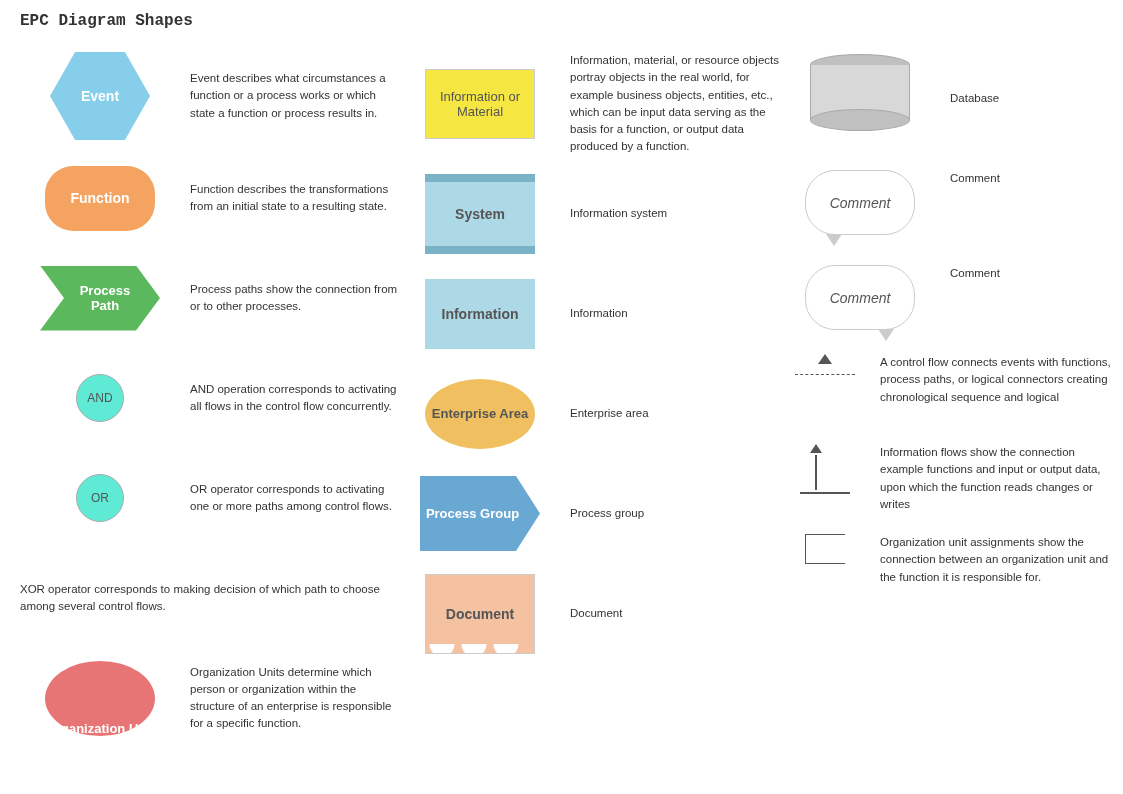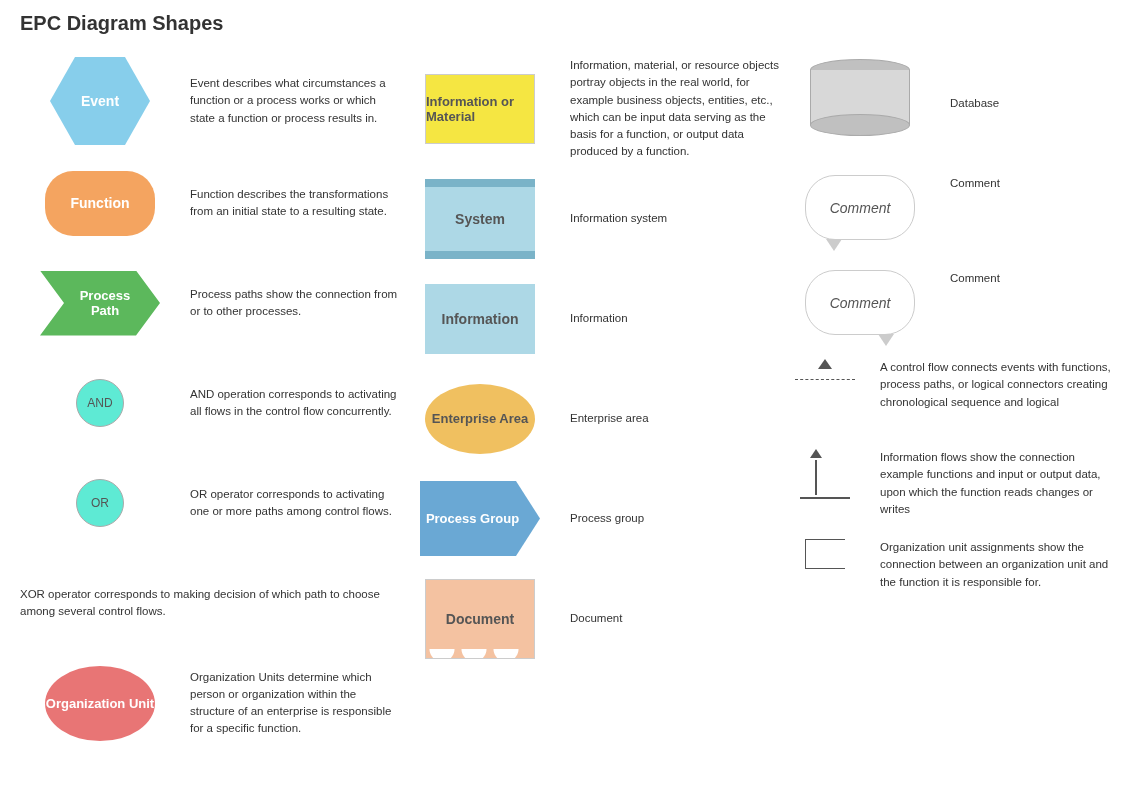--- a/index.html
+++ b/index.html
@@ -6,23 +6,24 @@
     body {
       font-family: Arial, sans-serif;
       background: #fff;
       color: #333;
       font-size: 12px;
       width: 1123px;
       min-height: 794px;
       overflow: hidden;
     }
     .page-title {
-      font-size: 20px;
+      font-size: 16px;
       font-weight: bold;
       padding: 12px 22px 4px 20px;
+      font-family: Liberation Mono, monospace;
     }
     .content {
       display: flex;
       flex-direction: row;
       padding: 10px 10px 10px 20px;
       gap: 0;
     }
     
     .col {
       display: flex;
@@ -115,39 +116,40 @@
       background: #5eead4;
     }
 
     
     .org-unit {
       width: 110px;
       height: 75px;
       background: #e87575;
       border-radius: 50%;
       display: flex;
-      align-items: center;
+      align-items: flex-end;
       justify-content: center;
       color: #fff;
       font-size: 13px;
       font-weight: bold;
       text-align: center;
     }
 
     
     .info-material {
       width: 110px;
       height: 70px;
       background: #f5e642;
       display: flex;
       align-items: center;
       justify-content: center;
       color: #555;
       font-size: 13px;
-      font-weight: bold;
+      font-weight: normal;
+      text-align: center;
       border: 1px solid #ccc;
     }
 
     
     .system-rect {
       width: 110px;
       height: 80px;
       background: #add8e6;
       display: flex;
       align-items: center;

